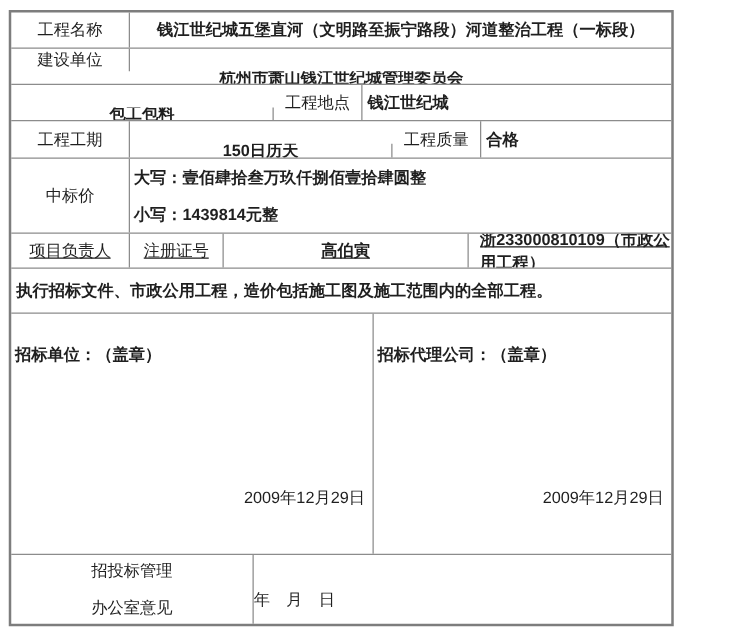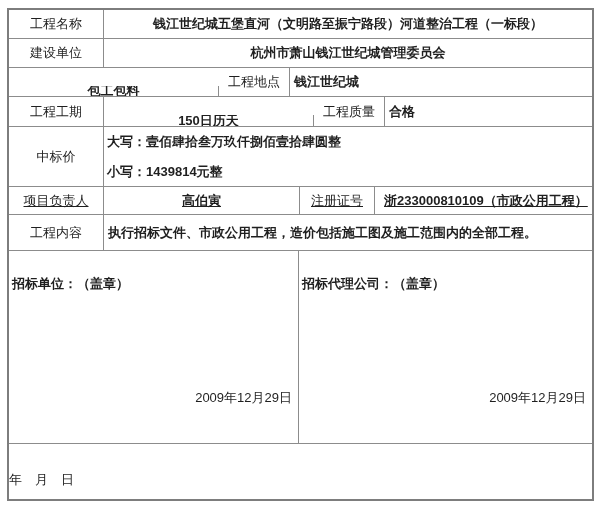--- a/index.html
+++ b/index.html
@@ -11,21 +11,21 @@
     background: #ffffff;
     font-family: "Liberation Sans", sans-serif;
     color: #1f1f1f;
     font-size: 13px;
     overflow: hidden;
   }
   .tbl {
     position: absolute;
     left: 7px;
     top: 8px;
-    width: 587px;
+    width: 532px;
     height: 493px;
     border: 2px solid #7d7d7d;
     background: #ffffff;
     display: flex;
     flex-direction: column;
   }
   .row {
     display: flex;
     flex: none;
     border-bottom: 1px solid #8c8c8c;
@@ -50,21 +50,21 @@
   .w-rest   { flex: 1; }
   .w-mid34  { width: 210px; flex: none; margin-top: 18px; }  
   .w-lbl34  { width: 71px;  flex: none; }  
   .w-mid6   { width: 196px; flex: none; }  
   .w-lbl6   { width: 75px;  flex: none; }  
   .w-seal   { width: 290px; flex: none; }  
   .w-office { width: 194px; flex: none; }  
 
   
   .h1 { height: 29px; }
-  .h2 { height: 29px; }
+  .h2 { height: 29px; flex-direction: column; }
   .h3 { height: 29px; }
   .h4 { height: 30px; }
   .h5 { height: 60px; }
   .h6 { height: 28px; text-decoration: underline; }
   .h7 { height: 36px; }
   .h8 { height: 193px; }
 
   
   .bid-lines {
     flex-direction: column;
@@ -137,41 +137,44 @@
     <div class="row h5">
       <div class="cell w-label c-center lbl">中标价</div>
       <div class="cell w-rest bid-lines">
         <div class="val">大写：壹佰肆拾叁万玖仟捌佰壹拾肆圆整</div>
         <div class="val">小写：1439814元整</div>
       </div>
     </div>
 
     <div class="row h6">
       <div class="cell w-label c-center lbl">项目负责人</div>
+      <div class="cell w-lbl6 c-center lbl">注册证号</div>
       <div class="cell w-mid6 c-center val">高伯寅</div>
-      <div class="cell w-lbl6 c-center lbl">注册证号</div>
       <div class="cell w-rest c-left pad8 val">浙233000810109（市政公用工程）</div>
     </div>
 
     <div class="row h7">
-      <div class="cell w-label c-center lbl">工程内容</div>
       <div class="cell w-rest c-left val">执行招标文件、市政公用工程，造价包括施工图及施工范围内的全部工程。</div>
     </div>
 
     <div class="row h8">
       <div class="cell w-seal seal-cell">
         <div class="seal-label">招标单位：（盖章）</div>
         <div class="seal-date">2009年12月29日</div>
       </div>
       <div class="cell w-rest seal-cell">
         <div class="seal-label">招标代理公司：（盖章）</div>
         <div class="seal-date">2009年12月29日</div>
       </div>
     </div>
 
     <div class="row">
+      <div class="cell w-office office-label lbl">
+        <div>招投标管理</div>
+        <div>办公室意见</div>
+      </div>
       <div class="cell w-rest office-date-cell">
         <div>年　月　日</div>
       </div>
     </div>
 
   </div>
 </div>
 
 </body></html>

